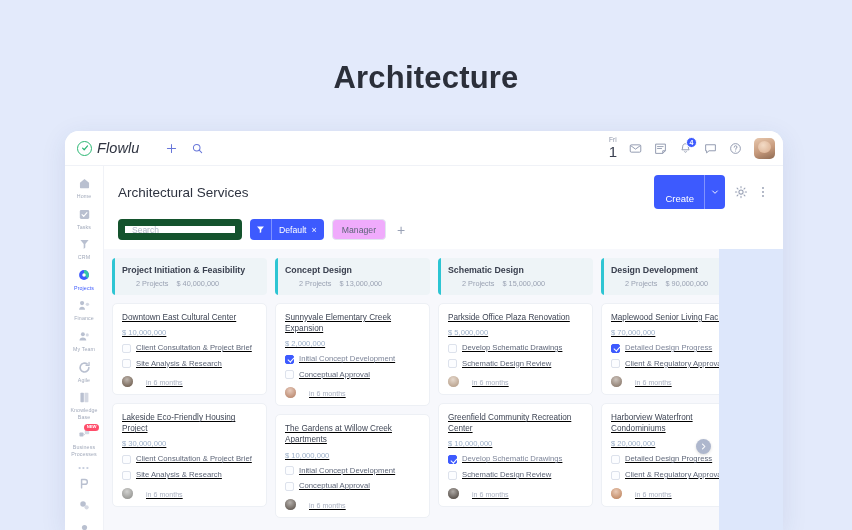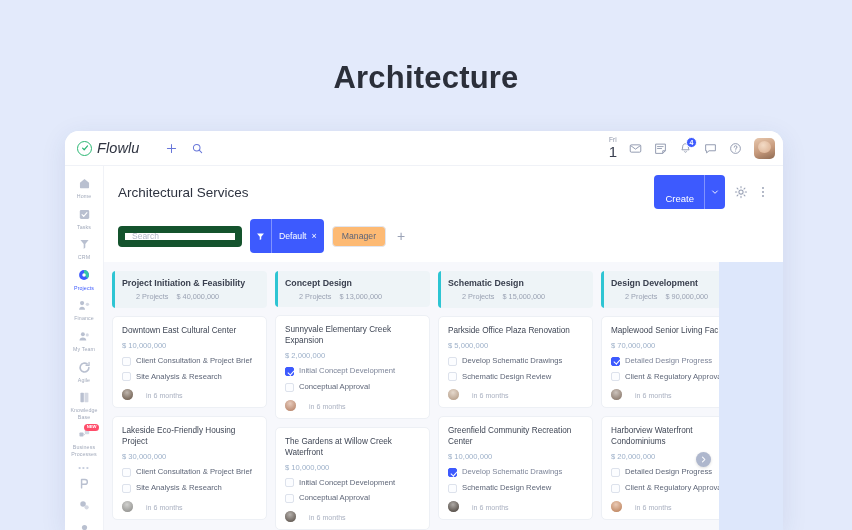--- a/index.html
+++ b/index.html
@@ -129,31 +129,31 @@
   .search-input {
     width: 124px; height: 21px;
     border: 7px solid #14532d; border-radius: 4px;
     font-size: 8.5px; color: #8d95a8; padding: 0 7px;
     background: #fff; outline: none;
     font-family: "Liberation Sans", sans-serif;
   }
   .search-input::placeholder { color: #b0b7c7; }
   .chip-default {
     display: flex; align-items: center;
-    height: 34px; border-radius: 4px; background: #3d5afe; color: #fff;
+    height: 21px; border-radius: 4px; background: #3d5afe; color: #fff;
     font-size: 8.7px; overflow: hidden; cursor: pointer;
   }
   .chip-default .fico { padding: 0 6px; display:flex; align-items:center; }
   .chip-default .sep { width:1px; height:100%; background: rgba(255,255,255,.35); }
   .chip-default .txt { padding: 0 5px 0 7px; }
   .chip-default .x { padding-right: 7px; font-size: 9px; opacity:.95; }
   .chip-plain {
     height: 21px; display:flex; align-items:center; padding: 0 9px;
     border: 1px solid #e2e6ef; border-radius: 4px;
-    font-size: 8.7px; color: #5c6478; background:#fdba74; cursor: pointer;
+    font-size: 8.7px; color: #5c6478; background:#f0abfc; cursor: pointer;
   }
   .add-view { color: #9aa2b6; font-size: 14px; line-height: 1; cursor: pointer; padding: 0 3px; }
 
   
   .board-wrap { flex: 1; background: #f7f8fc; position: relative; overflow: hidden; }
   .board {
     display: flex; gap: 8px; padding: 9px 0 0 8px; height: 100%;
   }
   .column { width: 155px; flex: none; display: flex; flex-direction: column; }
   .col-head {
@@ -165,20 +165,21 @@
     content:""; position:absolute; left:0; top:0; bottom:0; width:3px; background:#2ec5d3;
   }
   .col-name { font-size: 8.8px; font-weight: 700; color: #3a404f; }
   .col-meta { font-size: 7.3px; color: #9aa2b3; margin-top: 4px; margin-left: 14px; }
   .col-meta .amt { margin-left: 6px; }
 
   .cards { display: flex; flex-direction: column; gap: 8px; }
   .card {
     background: #fff; border: 1px solid #edf0f5; border-radius: 5px;
     padding: 8px 9px 7px 9px;
+    text-decoration: underline;
   }
   .card-title { font-size: 8.2px; color: #3f4655; line-height: 1.35; }
   .card-amount { font-size: 7.6px; color: #9db0c9; margin-top: 5px; }
   .task { display: flex; align-items: flex-start; gap: 5px; margin-top: 6px; }
   .cb {
     width: 9px; height: 9px; flex: none; border-radius: 2px;
     border: 1px solid #dde2ec; background: #fcfdff; margin-top: 0.5px;
   }
   .cb.on { background: #3d5afe; border-color: #3d5afe; position: relative; }
   .cb.on::after {
@@ -523,21 +524,21 @@
                 <div class="task">
                   <span class="cb"></span>
                   <span class="task-label">Conceptual Approval</span>
                 </div>
                 <div class="card-foot">
                   <span class="mini-av" style="background:#c98b6b"></span>
                   <span class="due">in 6 months</span>
                 </div>
               </div>
               <div class="card">
-                <div class="card-title">The Gardens at Willow Creek Waterfront</div>
+                <div class="card-title">The Gardens at Willow Creek Apartments</div>
                 <div class="card-amount">$ 10,000,000</div>
                 <div class="task">
                   <span class="cb"></span>
                   <span class="task-label">Initial Concept Development</span>
                 </div>
                 <div class="task">
                   <span class="cb"></span>
                   <span class="task-label">Conceptual Approval</span>
                 </div>
                 <div class="card-foot">

